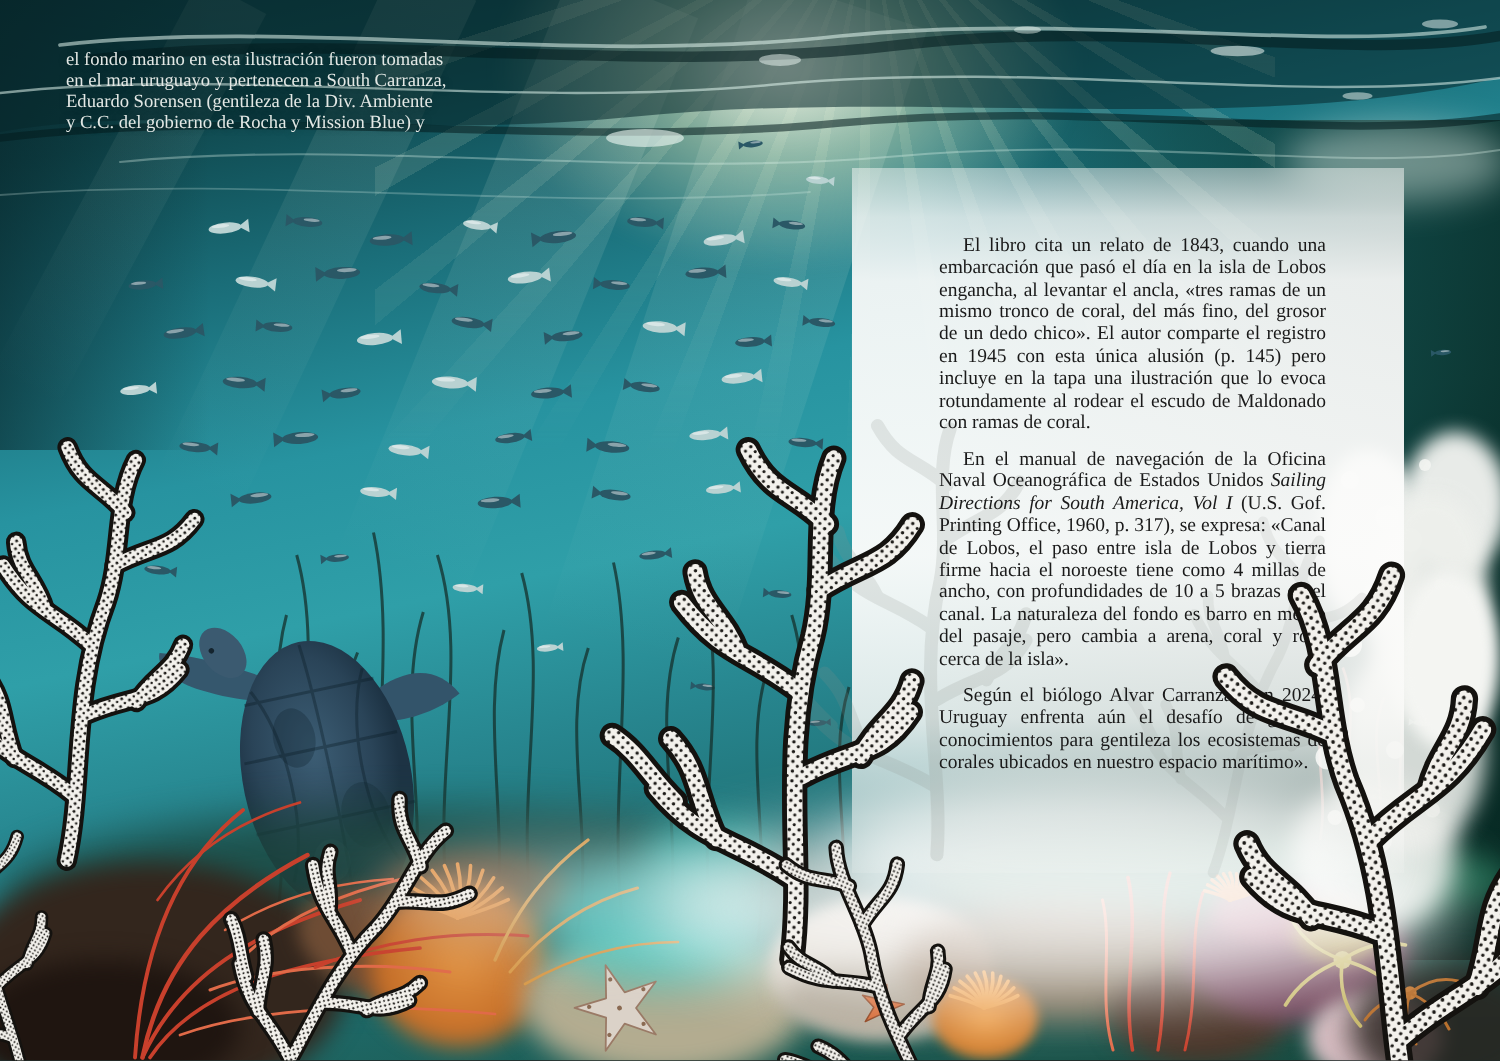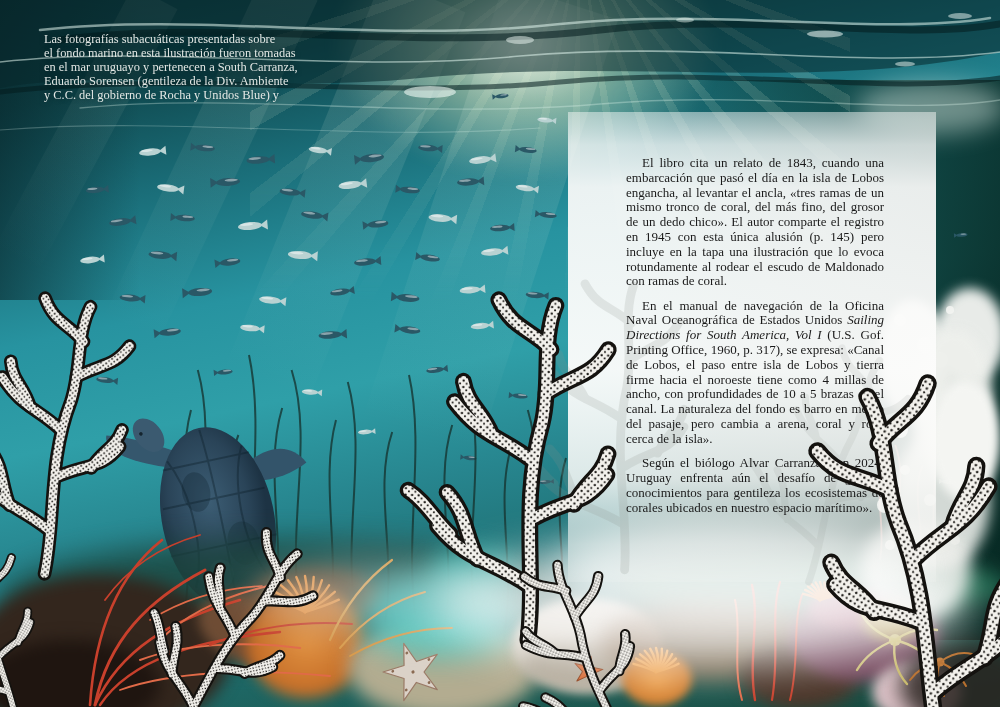--- a/index.html
+++ b/index.html
@@ -350,25 +350,24 @@
       <use href="#cb" class="wm" opacity=".12" transform="translate(235,470) rotate(16) scale(.9)"></use>
     </svg>
     <div class="panel-text" id="panel-text">
         <p><span>El libro cita un relato de 1843, cuando una embarcación que pasó el día en la isla de Lobos engancha, al levantar el ancla, «tres ramas de un mismo tronco de coral, del más fino, del grosor de un dedo chico». El autor comparte el registro en 1945 con esta única alusión (p. 145) pero incluye en la tapa una ilustración que lo evoca rotundamente al rodear el escudo de Maldonado con ramas de coral.</span></p>
         <p><span>En el manual de navegación de la Oficina Naval Oceanográfica de Estados Unidos </span><em>Sailing Directions for South America, Vol I</em><span> (U.S. Gof. Printing Office, 1960, p. 317), se expresa: «Canal de Lobos, el paso entre isla de Lobos y tierra firme hacia el noroeste tiene como 4 millas de ancho, con profundidades de 10 a 5 brazas en el canal. La naturaleza del fondo es barro en medio del pasaje, pero cambia a arena, coral y roca cerca de la isla».</span></p>
         <p><span>Según el biólogo Alvar Carranza, «en 2024, Uruguay enfrenta aún el desafío de generar conocimientos para gentileza los ecosistemas de corales ubicados en nuestro espacio marítimo».</span></p>
       </div>
   </div>
 
   <div class="caption" id="caption">
-      <div>Las fotografías subacuáticas presentadas sobre</div>
       <div>el fondo marino en esta ilustración fueron tomadas</div>
       <div>en el mar uruguayo y pertenecen a South Carranza,</div>
       <div>Eduardo Sorensen (gentileza de la Div. Ambiente</div>
-      <div>y C.C. del gobierno de Rocha y Unidos Blue) y</div>
+      <div>y C.C. del gobierno de Rocha y Mission Blue) y</div>
     </div>
 
   <svg class="layer" width="1000" height="707" viewBox="0 0 1000 707">
     <use href="#coral-branch" transform="translate(38,575) rotate(8) scale(1.05)"></use>
     <use href="#coral-branch" transform="translate(12,722) rotate(-14) scale(.7)"></use>
     <use href="#coral-branch" transform="translate(520,642) rotate(3) scale(1.3)"></use>
     <use href="#coral-branch" transform="translate(170,735) rotate(32) scale(.85)"></use>
     <use href="#coral-branch" transform="translate(625,762) rotate(-22) scale(.8)"></use>
     <use href="#coral-branch" transform="translate(950,752) rotate(-10) scale(-1.4,1.4)"></use>
     <use href="#coral-branch" transform="translate(1010,560) rotate(24) scale(-.75,.75)"></use>

